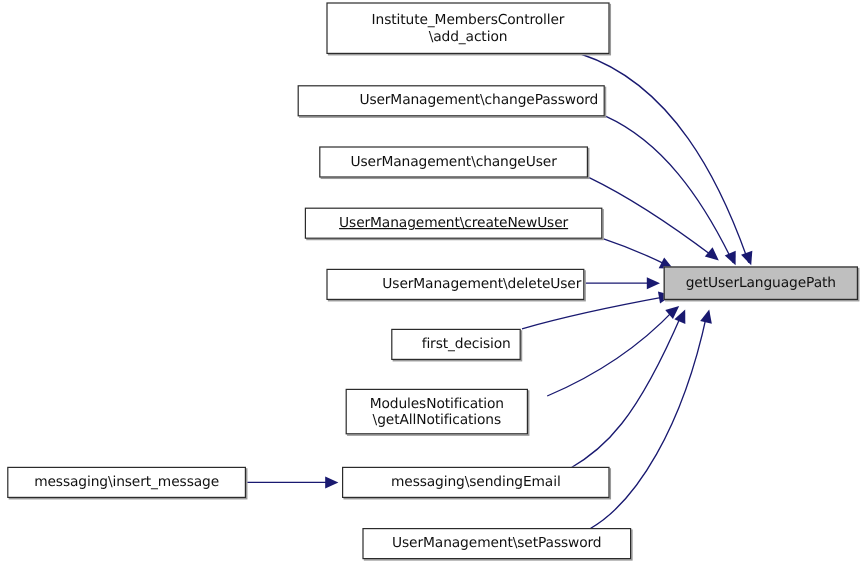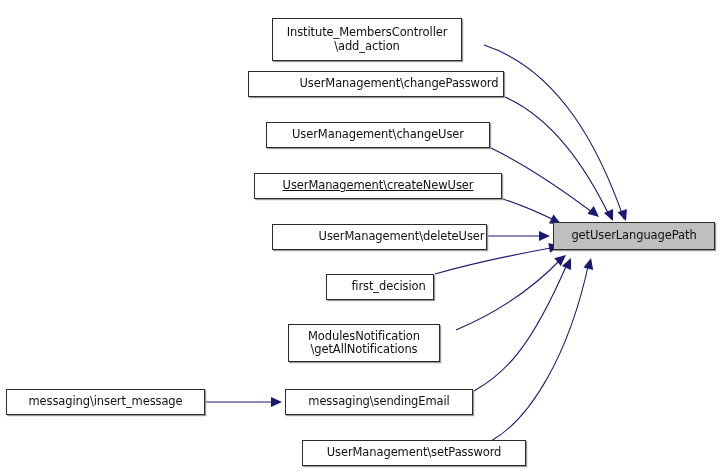--- a/index.html
+++ b/index.html
@@ -75,28 +75,28 @@
       <polygon points="0,0 -11,-5 -11,5" fill="#191970" transform="translate(561,224) rotate(27)"></polygon>
       <polygon points="0,0 -11,-5 -11,5" fill="#191970" transform="translate(550,236) rotate(0)"></polygon>
       <polygon points="0,0 -11,-5 -11,5" fill="#191970" transform="translate(560,246) rotate(-10)"></polygon>
       <polygon points="0,0 -11,-5 -11,5" fill="#191970" transform="translate(566,255) rotate(-40)"></polygon>
       <polygon points="0,0 -11,-5 -11,5" fill="#191970" transform="translate(571,258) rotate(-66)"></polygon>
       <polygon points="0,0 -11,-5 -11,5" fill="#191970" transform="translate(591,258) rotate(-76)"></polygon>
       <polygon points="0,0 -11,-5 -11,5" fill="#191970" transform="translate(282,402) rotate(0)"></polygon>
     </svg>
 
   <div id="node-layer">
-      <div class="gnode" style="left: 272px; top: 18px; width: 190px; height: 43px;"><span class="nlabel">Institute_MembersController
+      <div class="gnode" style="left: 272px; top: 2px; width: 236px; height: 43px;"><span class="nlabel">Institute_MembersController
 \add_action</span></div>
       <div class="gnode" style="left: 248px; top: 71px; width: 256px; height: 26px; padding-left: 46px;"><span class="nlabel">UserManagement\changePassword</span></div>
       <div class="gnode" style="left: 266px; top: 122px; width: 224px; height: 26px;"><span class="nlabel">UserManagement\changeUser</span></div>
       <div class="gnode" style="left: 254px; top: 173px; width: 248px; height: 26px; text-decoration: underline;"><span class="nlabel">UserManagement\createNewUser</span></div>
       <div class="gnode" style="left: 272px; top: 224px; width: 215px; height: 26px; padding-left: 44px;"><span class="nlabel">UserManagement\deleteUser</span></div>
       <div class="gnode" style="left: 326px; top: 274px; width: 108px; height: 26px; padding-left: 17px;"><span class="nlabel">first_decision</span></div>
       <div class="gnode" style="left: 288px; top: 324px; width: 152px; height: 38px;"><span class="nlabel">ModulesNotification
 \getAllNotifications</span></div>
       <div class="gnode" style="left: 6px; top: 389px; width: 199px; height: 26px;"><span class="nlabel">messaging\insert_message</span></div>
-      <div class="gnode" style="left: 285px; top: 389px; width: 188px; height: 26px;"><span class="nlabel">messaging\sendingEmail</span></div>
+      <div class="gnode" style="left: 285px; top: 389px; width: 223px; height: 26px;"><span class="nlabel">messaging\sendingEmail</span></div>
       <div class="gnode" style="left: 266px; top: 440px; width: 224px; height: 26px; margin-left: 36px;"><span class="nlabel">UserManagement\setPassword</span></div>
       <div class="gnode highlight" style="left: 553px; top: 222px; width: 162px; height: 28px;"><span class="nlabel">getUserLanguagePath</span></div>
     </div>
 
 </div>
 
 </body></html>

